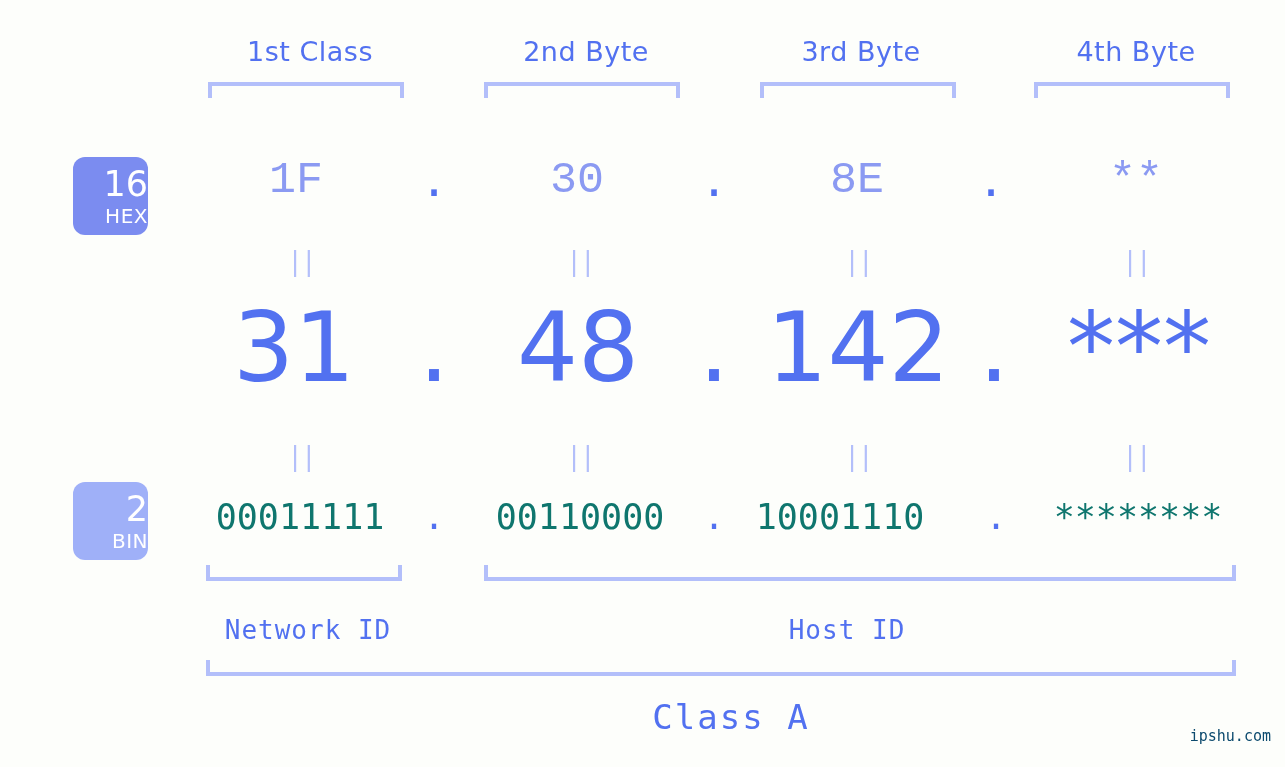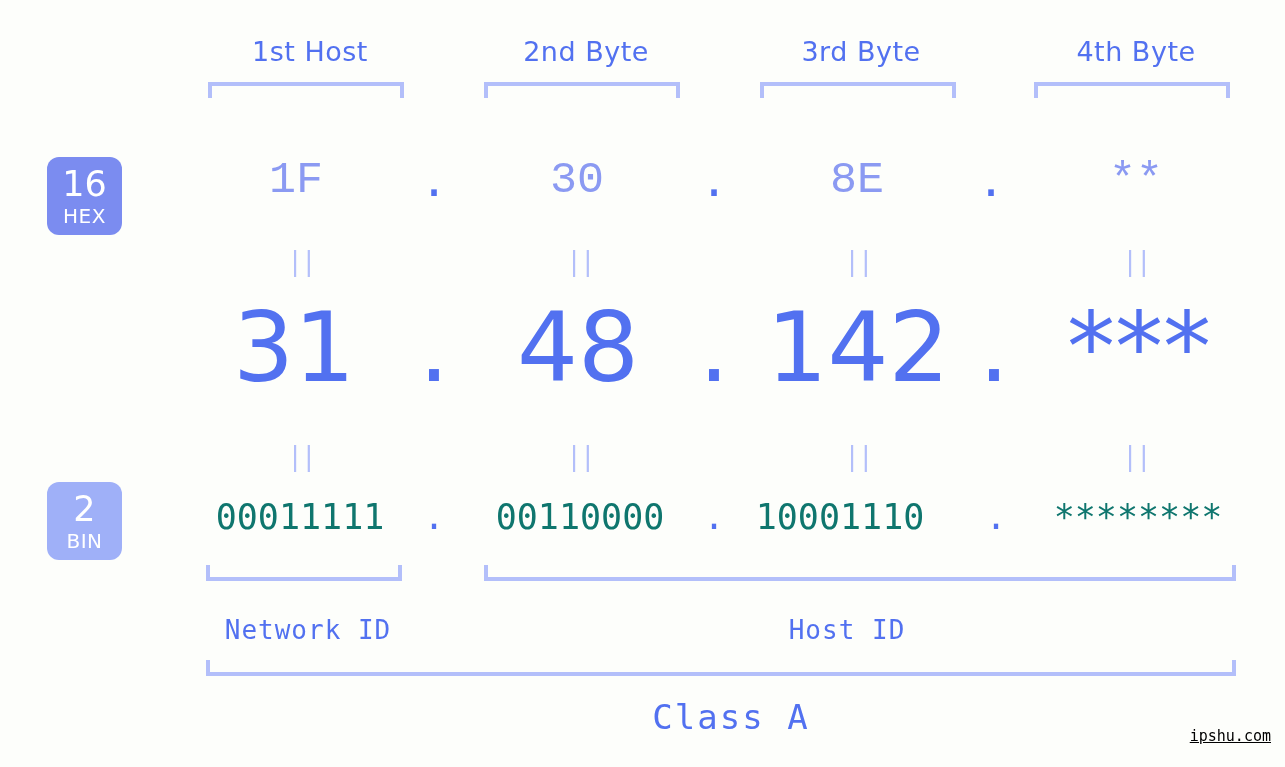--- a/index.html
+++ b/index.html
@@ -53,23 +53,24 @@
 
   
   .badge {
     position: absolute;
     width: 75px;
     height: 78px;
     border-radius: 12px;
     color: #ffffff;
     display: flex;
     flex-direction: column;
-    align-items: center;
+    align-items: flex-end;
     justify-content: center;
     line-height: 1;
+    margin-left: 26px;
   }
   .badge .num {
     font-size: 35px;
     font-family: "DejaVu Sans", sans-serif;
     letter-spacing: 0px;
   }
   .badge .abbr {
     font-size: 20px;
     font-family: "DejaVu Sans", sans-serif;
     margin-top: 4px;
@@ -153,33 +154,32 @@
     font-family: "DejaVu Sans Mono", monospace;
     font-size: 34px;
     white-space: nowrap;
     letter-spacing: 2px;
   }
 
   .watermark {
     position: absolute;
     right: 14px;
     bottom: 22px;
-    color: #000000;
+    color: #0c4a6e;
     font-family: "DejaVu Sans Mono", monospace;
     font-size: 15px;
     letter-spacing: 0px;
-    text-decoration: underline;
   }
 </style>
 </head>
 <body>
 
 <div id="stage">
 
-  <div class="byte-label" style="left:310px">1st Host</div>
+  <div class="byte-label" style="left:310px">1st Class</div>
   <div class="byte-label" style="left:586px">2nd Byte</div>
   <div class="byte-label" style="left:861px">3rd Byte</div>
   <div class="byte-label" style="left:1136px">4th Byte</div>
 
   <div class="bracket top" style="left:208px; width:196px; top:82px"></div>
   <div class="bracket top" style="left:484px; width:196px; top:82px"></div>
   <div class="bracket top" style="left:760px; width:196px; top:82px"></div>
   <div class="bracket top" style="left:1034px; width:196px; top:82px"></div>
 
   <div class="badge" style="left:47px; top:157px; background:#7b8cf0">

